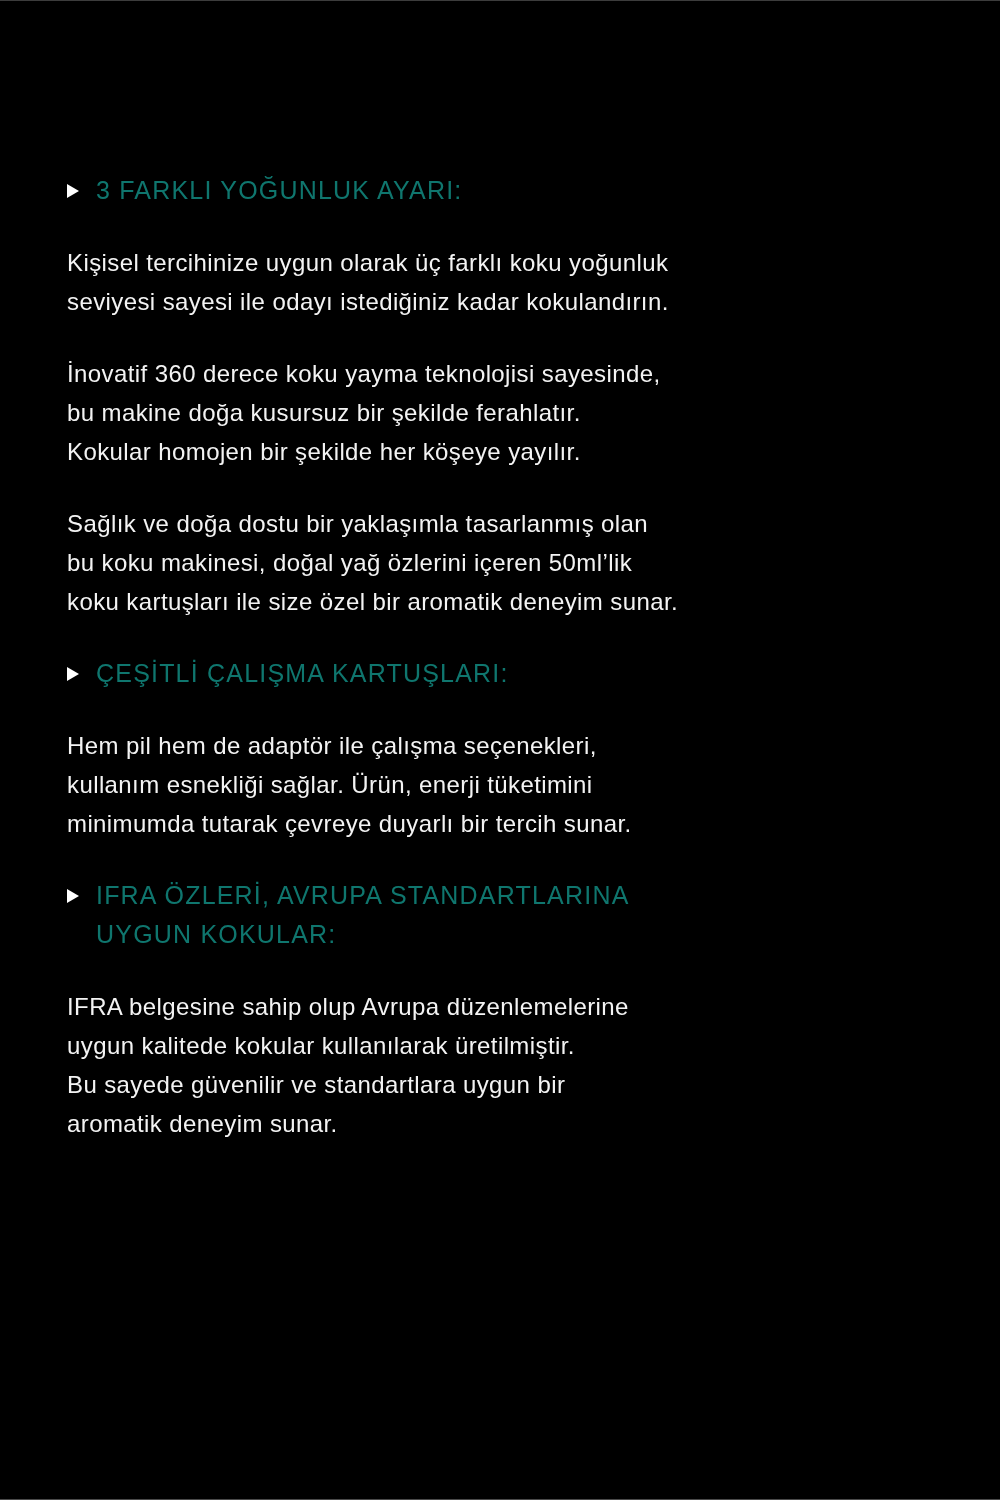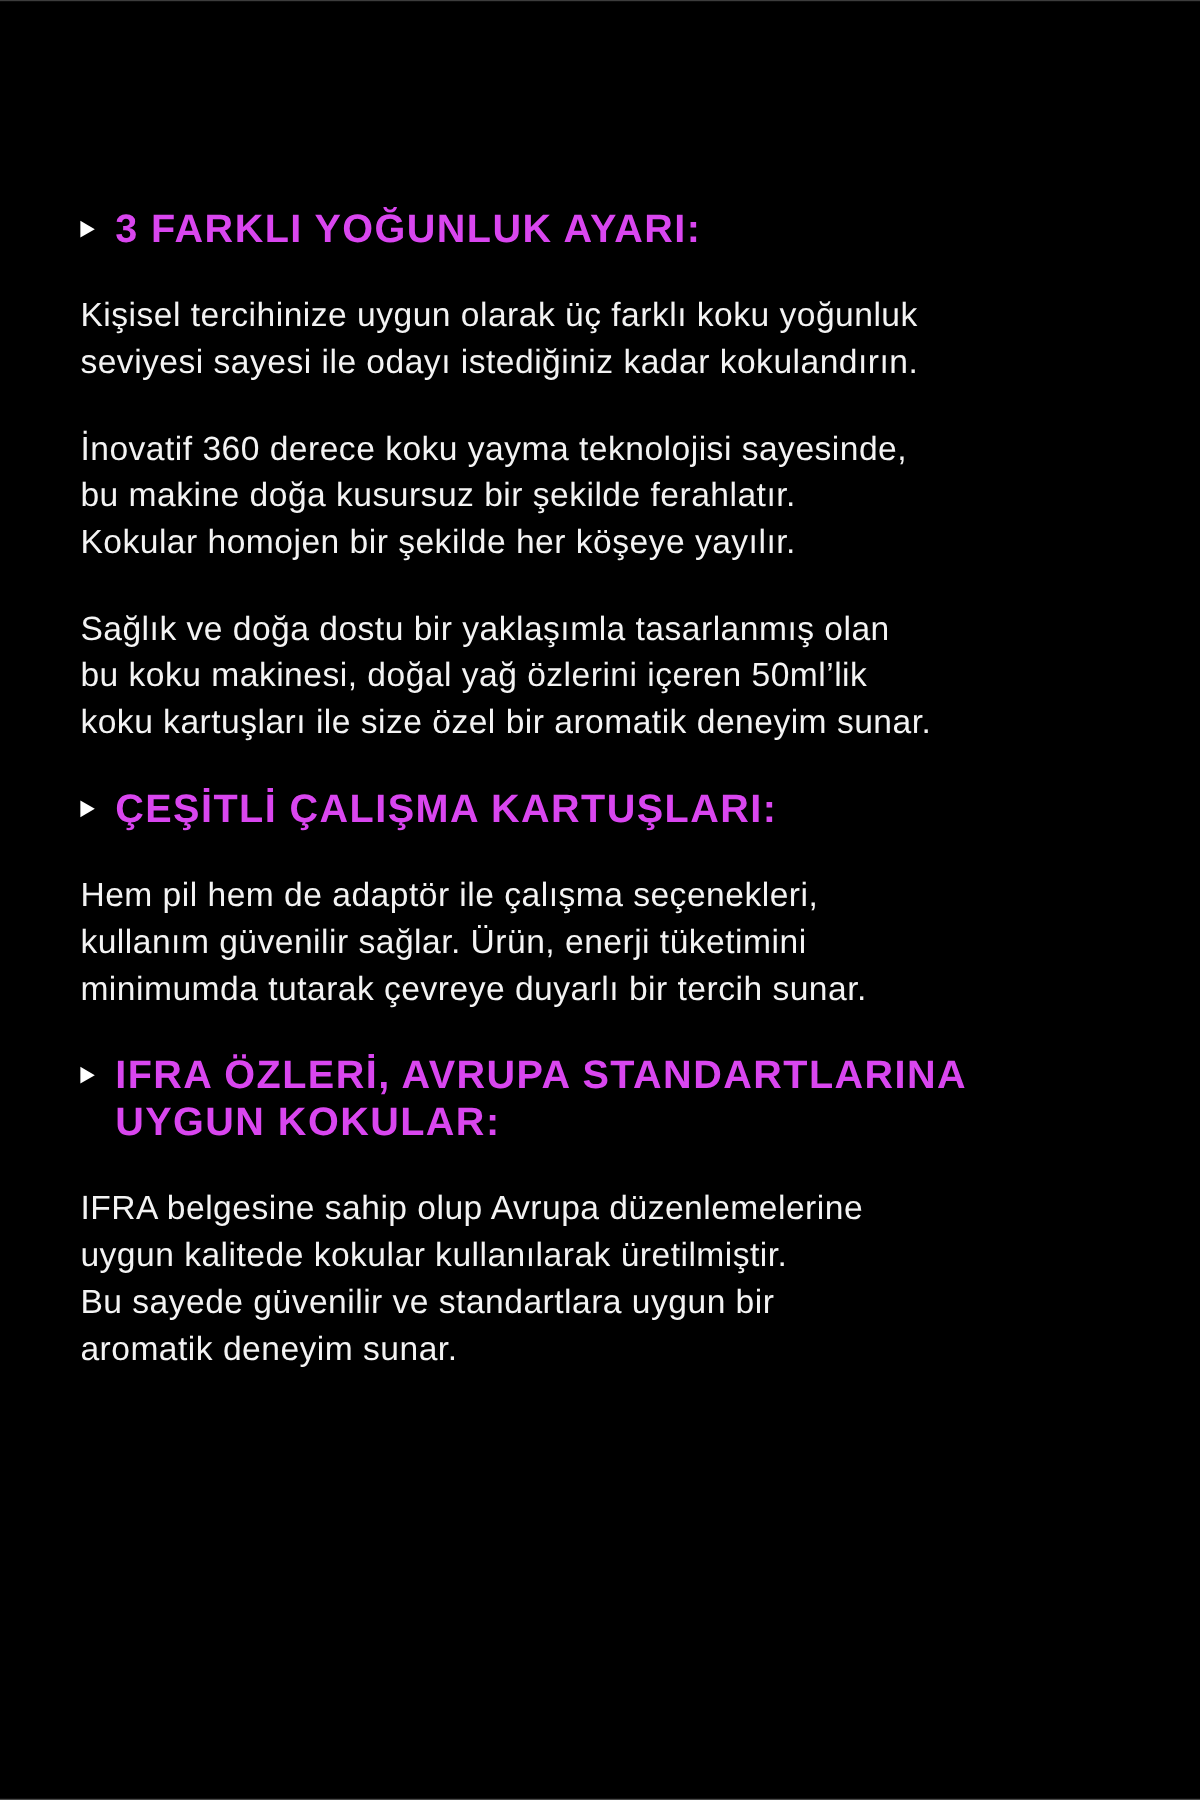--- a/index.html
+++ b/index.html
@@ -35,30 +35,30 @@
   .triangle-bullet {
     display: block;
     width: 0;
     height: 0;
     border-left: 12px solid #ffffff;
     border-top: 7px solid transparent;
     border-bottom: 7px solid transparent;
   }
   .heading-text {
     margin: 0;
-    color: #d946ef;
-    font-size: 33px;
-    font-weight: 700;
+    color: #0f766e;
+    font-size: 25px;
+    font-weight: 400;
     line-height: 39px;
     letter-spacing: 1.2px;
   }
   .section-body {
     margin: 0 0 33px 0;
     color: #f3f3f3;
-    font-size: 28px;
+    font-size: 24px;
     font-weight: 400;
     line-height: 39px;
     letter-spacing: 0.4px;
   }
   .line { display: block; white-space: nowrap; }
 </style>
 </head>
 <body>
 
 <div class="page">
@@ -98,21 +98,21 @@
     <div class="heading-row">
       <span class="bullet-col">
         <span class="triangle-bullet"></span>
       </span>
       <h2 class="heading-text">
         <span class="line">ÇEŞİTLİ ÇALIŞMA KARTUŞLARI:</span>
       </h2>
     </div>
     <p class="section-body">
       <span class="line">Hem pil hem de adaptör ile çalışma seçenekleri,</span>
-      <span class="line">kullanım güvenilir sağlar. Ürün, enerji tüketimini</span>
+      <span class="line">kullanım esnekliği sağlar. Ürün, enerji tüketimini</span>
       <span class="line">minimumda tutarak çevreye duyarlı bir tercih sunar.</span>
     </p>
   </section>
 
   <section class="feature-section">
     <div class="heading-row">
       <span class="bullet-col">
         <span class="triangle-bullet"></span>
       </span>
       <h2 class="heading-text">

